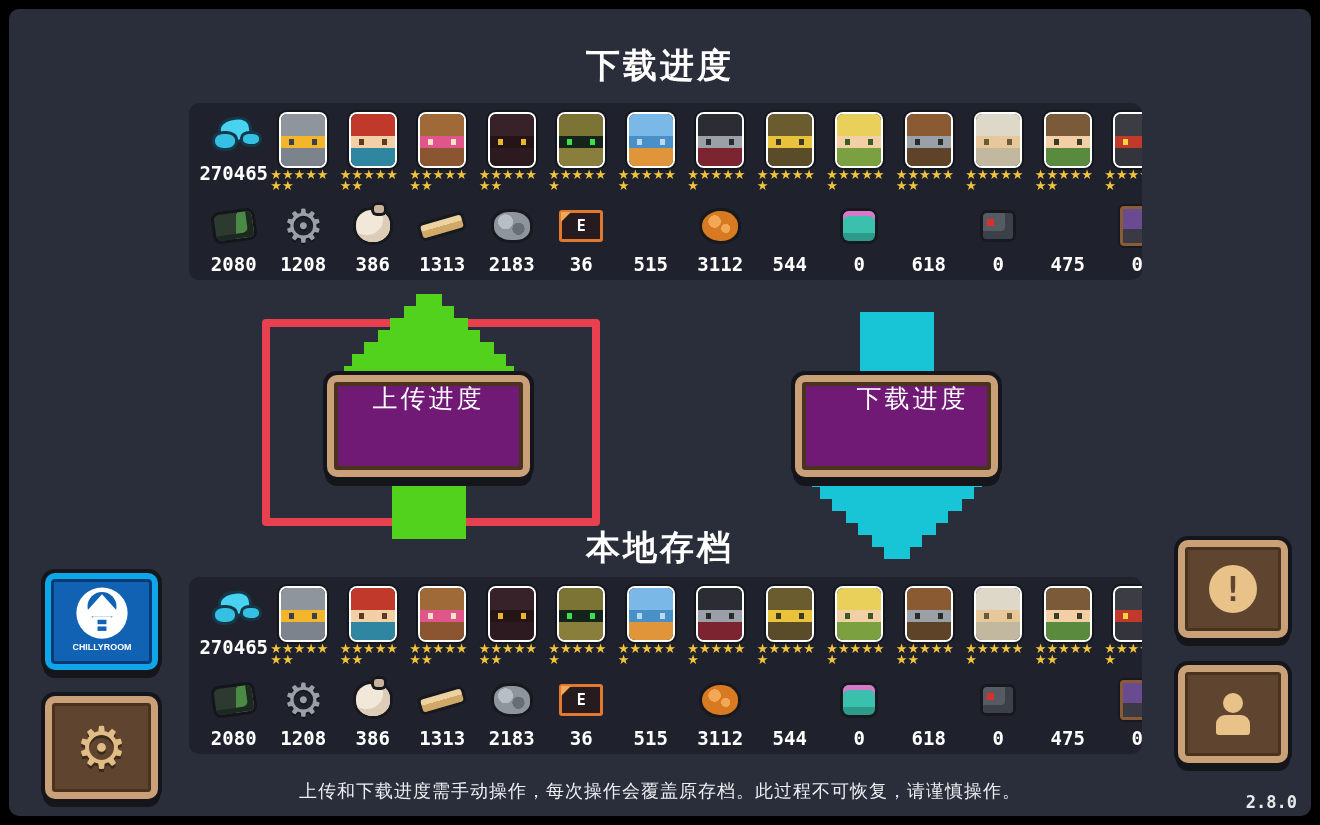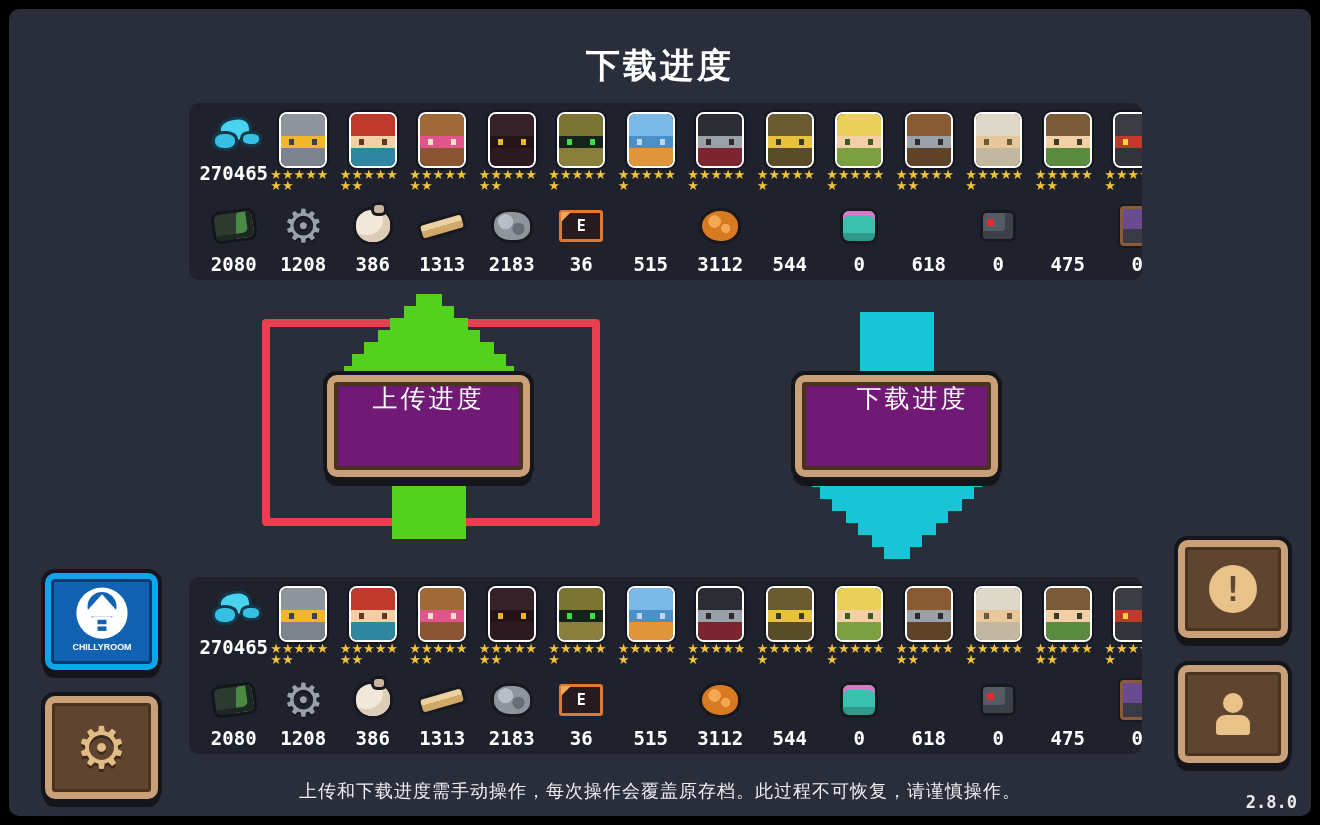--- a/index.html
+++ b/index.html
@@ -343,20 +343,21 @@
     <span>上传进度</span>
   </div>
 
   <svg class="arrow" id="download-arrow" width="170" height="247" viewBox="0 0 170 247" shape-rendering="crispEdges">
     <path d="M48 0 H122 V163 H170 V175 H162 V187 H150 V199 H136 V211 H124 V223 H110 V235 H98 V247 H72 V235 H60 V223 H46 V211 H34 V199 H20 V187 H8 V175 H0 V163 H48 Z" fill="#17c5d6"></path>
   </svg>
   <div class="wood-btn" id="download-btn">
     <span>下载进度</span>
   </div>
 
+  <div class="gtitle" id="local-title">本地存档</div>
 
   <div class="panel" id="local-panel">
       <div class="prow row1">
         <div class="cell">
           <div class="res r-gems"></div>
           <div class="num">270465</div>
         </div>
         <div class="cell">
           <div class="char c-knight">
             <div class="hat"></div>

